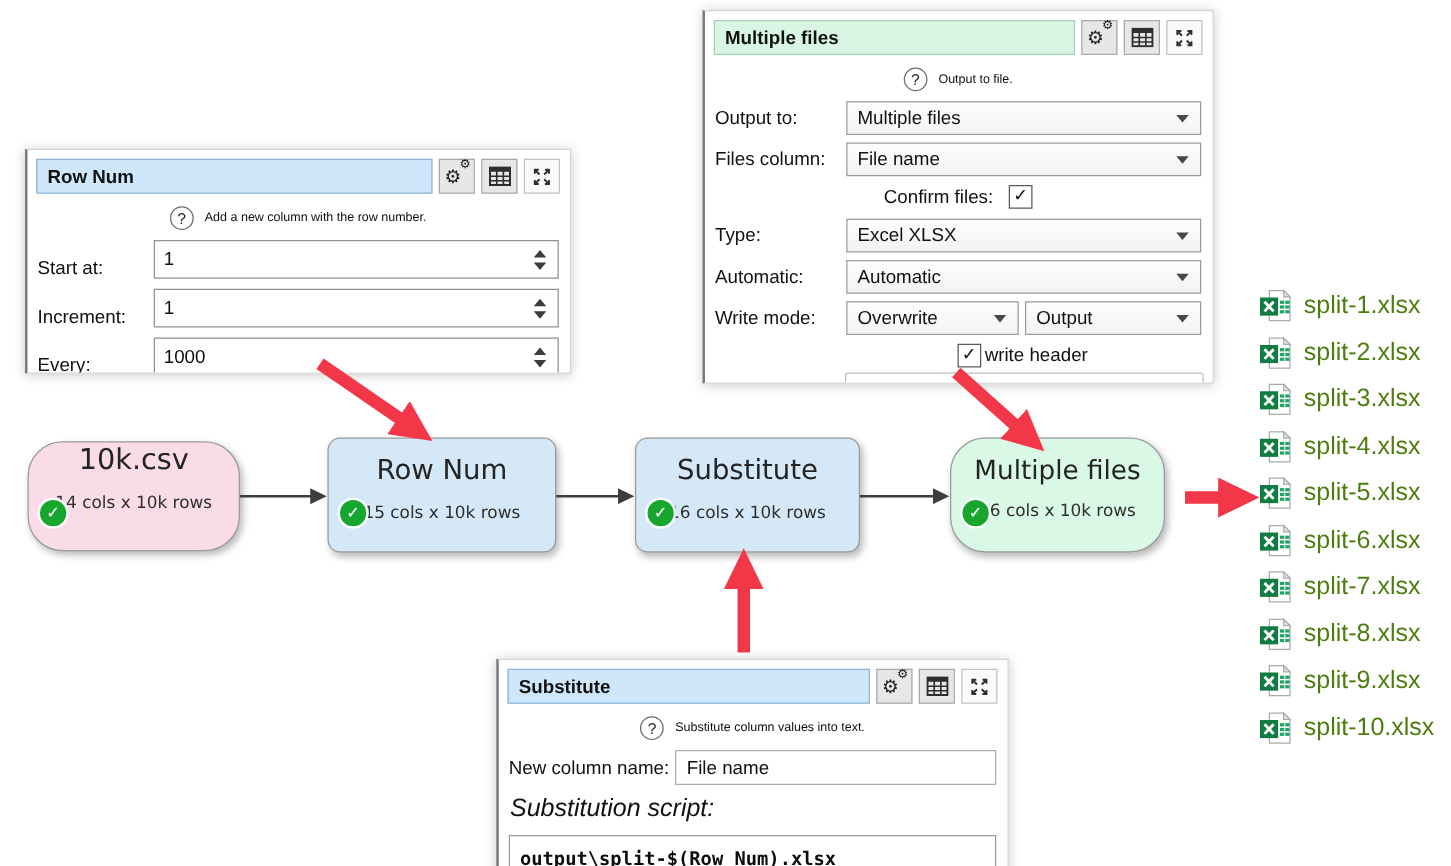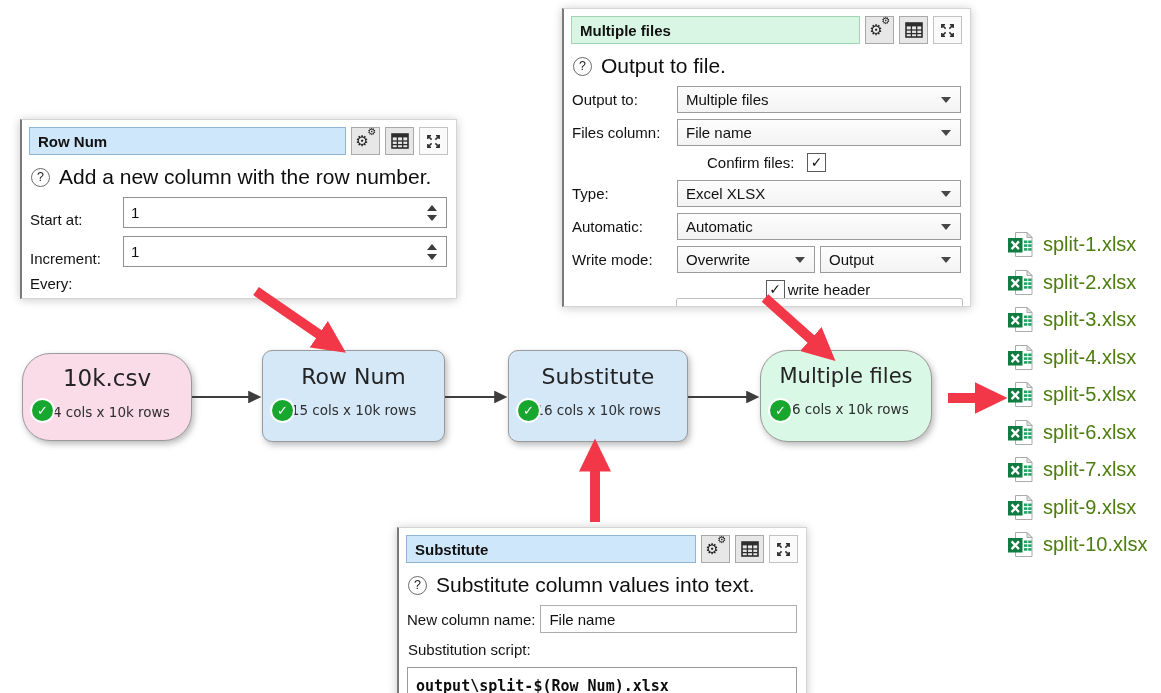--- a/index.html
+++ b/index.html
@@ -22,21 +22,21 @@
 
   .icon-btn { width:29px; height:28px; background:#e7e7e7; border:1px solid #a9a9a9;
               display:flex; align-items:center; justify-content:center; box-sizing:border-box; }
   .icon-btn.plain { background:#fafafa; border-color:#c2c2c2; }
   .gear-glyph { position:relative; width:18px; height:18px; }
   .gear-glyph::before { content:"⚙"; position:absolute; left:-1px; top:0px; font-size:15px; line-height:18px;
                         color:#222; font-family:"DejaVu Sans",sans-serif; }
   .gear-glyph::after  { content:"⚙"; position:absolute; right:-2px; top:-5px; font-size:10px; line-height:10px;
                         color:#222; font-family:"DejaVu Sans",sans-serif; }
 
-  .panel-desc { display:flex; align-items:center; gap:9px; margin:10px 2px 8px 2px; font-size:21px; color:#0e0e0e; }
+  .panel-desc { display:flex; align-items:center; gap:9px; margin:10px 2px 8px 2px; font-size:10px; color:#0e0e0e;justify-content:center; }
   .help-circle { width:19px; height:19px; flex:0 0 auto; border:1.5px solid #6b6b6b; border-radius:50%;
                  display:flex; align-items:center; justify-content:center; font-size:12.5px; color:#222; box-sizing:border-box; }
   .help-circle::before { content:"?"; }
 
   
   .field-row { display:flex; align-items:flex-end; margin:0 1px 8px 1px; }
   .flabel { width:93px; flex:0 0 auto; font-size:15px; }
   .spinbox { flex:1; position:relative; border:1px solid #919191; height:31px; box-sizing:border-box;
              display:flex; align-items:center; padding:0 30px 0 7px; font-size:15px; background:#fff; }
   .spin-btns { position:absolute; right:4px; top:0; bottom:0; width:20px; display:flex; flex-direction:column;
@@ -58,33 +58,33 @@
   .check-row { display:flex; align-items:center; gap:3px; margin:2px 1px 8px 1px; height:20px; font-size:15px;justify-content:center; }
   .indent { margin-left:104px; }
   .partial-input { position:absolute; left:112px; right:7px; bottom:-8px; height:14px;
                    border:1px solid #bfbfbf; border-radius:2px; background:#fff; }
 
   
   .sub-row { display:flex; align-items:center; margin:2px 1px 8px 1px; }
   .slabel { flex:0 0 auto; margin-right:5px; font-size:15px; }
   .text-input { flex:1; border:1px solid #adadad; height:28px; box-sizing:border-box;
                 display:flex; align-items:center; padding:0 8px; font-size:15px; background:#fff; }
-  .script-label { font-size:15px; margin:4px 1px 9px 2px; }
+  .script-label { font-size:20px; margin:4px 1px 9px 2px;font-style:italic; }
   .script-box { border:1px solid #9b9b9b; margin:0 1px; height:48px; box-sizing:border-box; padding:9px 8px;
                 font-family:"DejaVu Sans Mono",monospace; font-size:15px; font-weight:700; color:#0d0d0d; background:#fff; }
 
   
   .node { position:absolute; z-index:2; border:1.4px solid var(--node_border); box-sizing:border-box;
           box-shadow:2px 3px 6px rgba(100,100,100,0.45); text-align:center; }
   #node-csv       { left:22px;  top:353px; width:170px; height:88px; background:var(--node_pink);  border-radius:28px; }
   #node-rownum    { left:262px; top:350px; width:183px; height:92px; background:var(--node_blue);  border-radius:10px; }
   #node-sub       { left:508px; top:350px; width:180px; height:92px; background:var(--node_blue);  border-radius:10px; }
   #node-multiple  { left:760px; top:350px; width:172px; height:92px; background:var(--node_green); border-radius:28px; }
   .node-title { font-family:"DejaVu Sans",sans-serif; font-size:22px; color:#242424; margin-top:13px; }
-  #node-csv .node-title { margin-top:11px; font-size:23px; }
+  #node-csv .node-title { margin-top:1px; font-size:23px; }
   #node-multiple .node-title { font-size:21px; }
   .node-sub { font-family:"DejaVu Sans",sans-serif; font-size:13.5px; color:#2e2e2e; margin-top:13px; }
   .node-check { position:absolute; left:9px; top:49px; width:21px; height:21px; border-radius:50%;
                 background:var(--check_green); color:#fff; display:flex; align-items:center; justify-content:center;
                 font-size:13px; font-weight:700; font-family:"DejaVu Sans",sans-serif;
                 box-shadow:0 0 0 2px rgba(255,255,255,0.95); }
   #node-csv .node-check { top:46px; }
   .node-check::before { content:"✓"; }
 
   
@@ -184,20 +184,27 @@
       <div class="spinbox">
         <span>1</span>
         <span class="spin-btns">
             <span class="tri-up"></span>
             <span class="tri-down"></span>
           </span>
       </div>
     </div>
     <div class="field-row">
       <span class="flabel">Every:</span>
+      <div class="spinbox">
+        <span>1000</span>
+        <span class="spin-btns">
+            <span class="tri-up"></span>
+            <span class="tri-down"></span>
+          </span>
+      </div>
     </div>
   </div>
 
   <div class="panel" id="panel-multiple">
     <div class="panel-header">
       <div class="panel-title green">Multiple files</div>
       <div class="icon-btn">
           <span class="gear-glyph"></span>
         </div>
       <div class="icon-btn">
@@ -446,20 +453,37 @@
             <rect x="17" y="9.5" width="3.4" height="2.6"></rect>
             <rect x="21.2" y="9.5" width="3.4" height="2.6"></rect>
             <rect x="17" y="13.3" width="3.4" height="2.6"></rect>
             <rect x="21.2" y="13.3" width="3.4" height="2.6"></rect>
             <rect x="17" y="17.1" width="3.4" height="2.6"></rect>
             <rect x="21.2" y="17.1" width="3.4" height="2.6"></rect>
           </g>
           <rect x="1" y="7" width="14.5" height="14.5" style="fill:var(--excel_green)"></rect>
           <path d="M4.6 10.4 L11.9 18.1 M11.9 10.4 L4.6 18.1" stroke="#fff" stroke-width="2.3"></path>
         </svg>
+      <span class="file-name">split-8.xlsx</span>
+    </li>
+    <li class="file-row">
+      <svg class="excel-icon" viewBox="0 0 27 27">
+          <path d="M8.5 1.5 H20 l5 5 V25.5 H8.5 Z" fill="#ffffff" stroke="#ababab"></path>
+          <path d="M20 1.5 l5 5 h-5 Z" fill="#e4e4e4" stroke="#ababab"></path>
+          <g style="fill:var(--excel_grid_green)">
+            <rect x="17" y="9.5" width="3.4" height="2.6"></rect>
+            <rect x="21.2" y="9.5" width="3.4" height="2.6"></rect>
+            <rect x="17" y="13.3" width="3.4" height="2.6"></rect>
+            <rect x="21.2" y="13.3" width="3.4" height="2.6"></rect>
+            <rect x="17" y="17.1" width="3.4" height="2.6"></rect>
+            <rect x="21.2" y="17.1" width="3.4" height="2.6"></rect>
+          </g>
+          <rect x="1" y="7" width="14.5" height="14.5" style="fill:var(--excel_green)"></rect>
+          <path d="M4.6 10.4 L11.9 18.1 M11.9 10.4 L4.6 18.1" stroke="#fff" stroke-width="2.3"></path>
+        </svg>
       <span class="file-name">split-9.xlsx</span>
     </li>
     <li class="file-row">
       <svg class="excel-icon" viewBox="0 0 27 27">
           <path d="M8.5 1.5 H20 l5 5 V25.5 H8.5 Z" fill="#ffffff" stroke="#ababab"></path>
           <path d="M20 1.5 l5 5 h-5 Z" fill="#e4e4e4" stroke="#ababab"></path>
           <g style="fill:var(--excel_grid_green)">
             <rect x="17" y="9.5" width="3.4" height="2.6"></rect>
             <rect x="21.2" y="9.5" width="3.4" height="2.6"></rect>
             <rect x="17" y="13.3" width="3.4" height="2.6"></rect>

